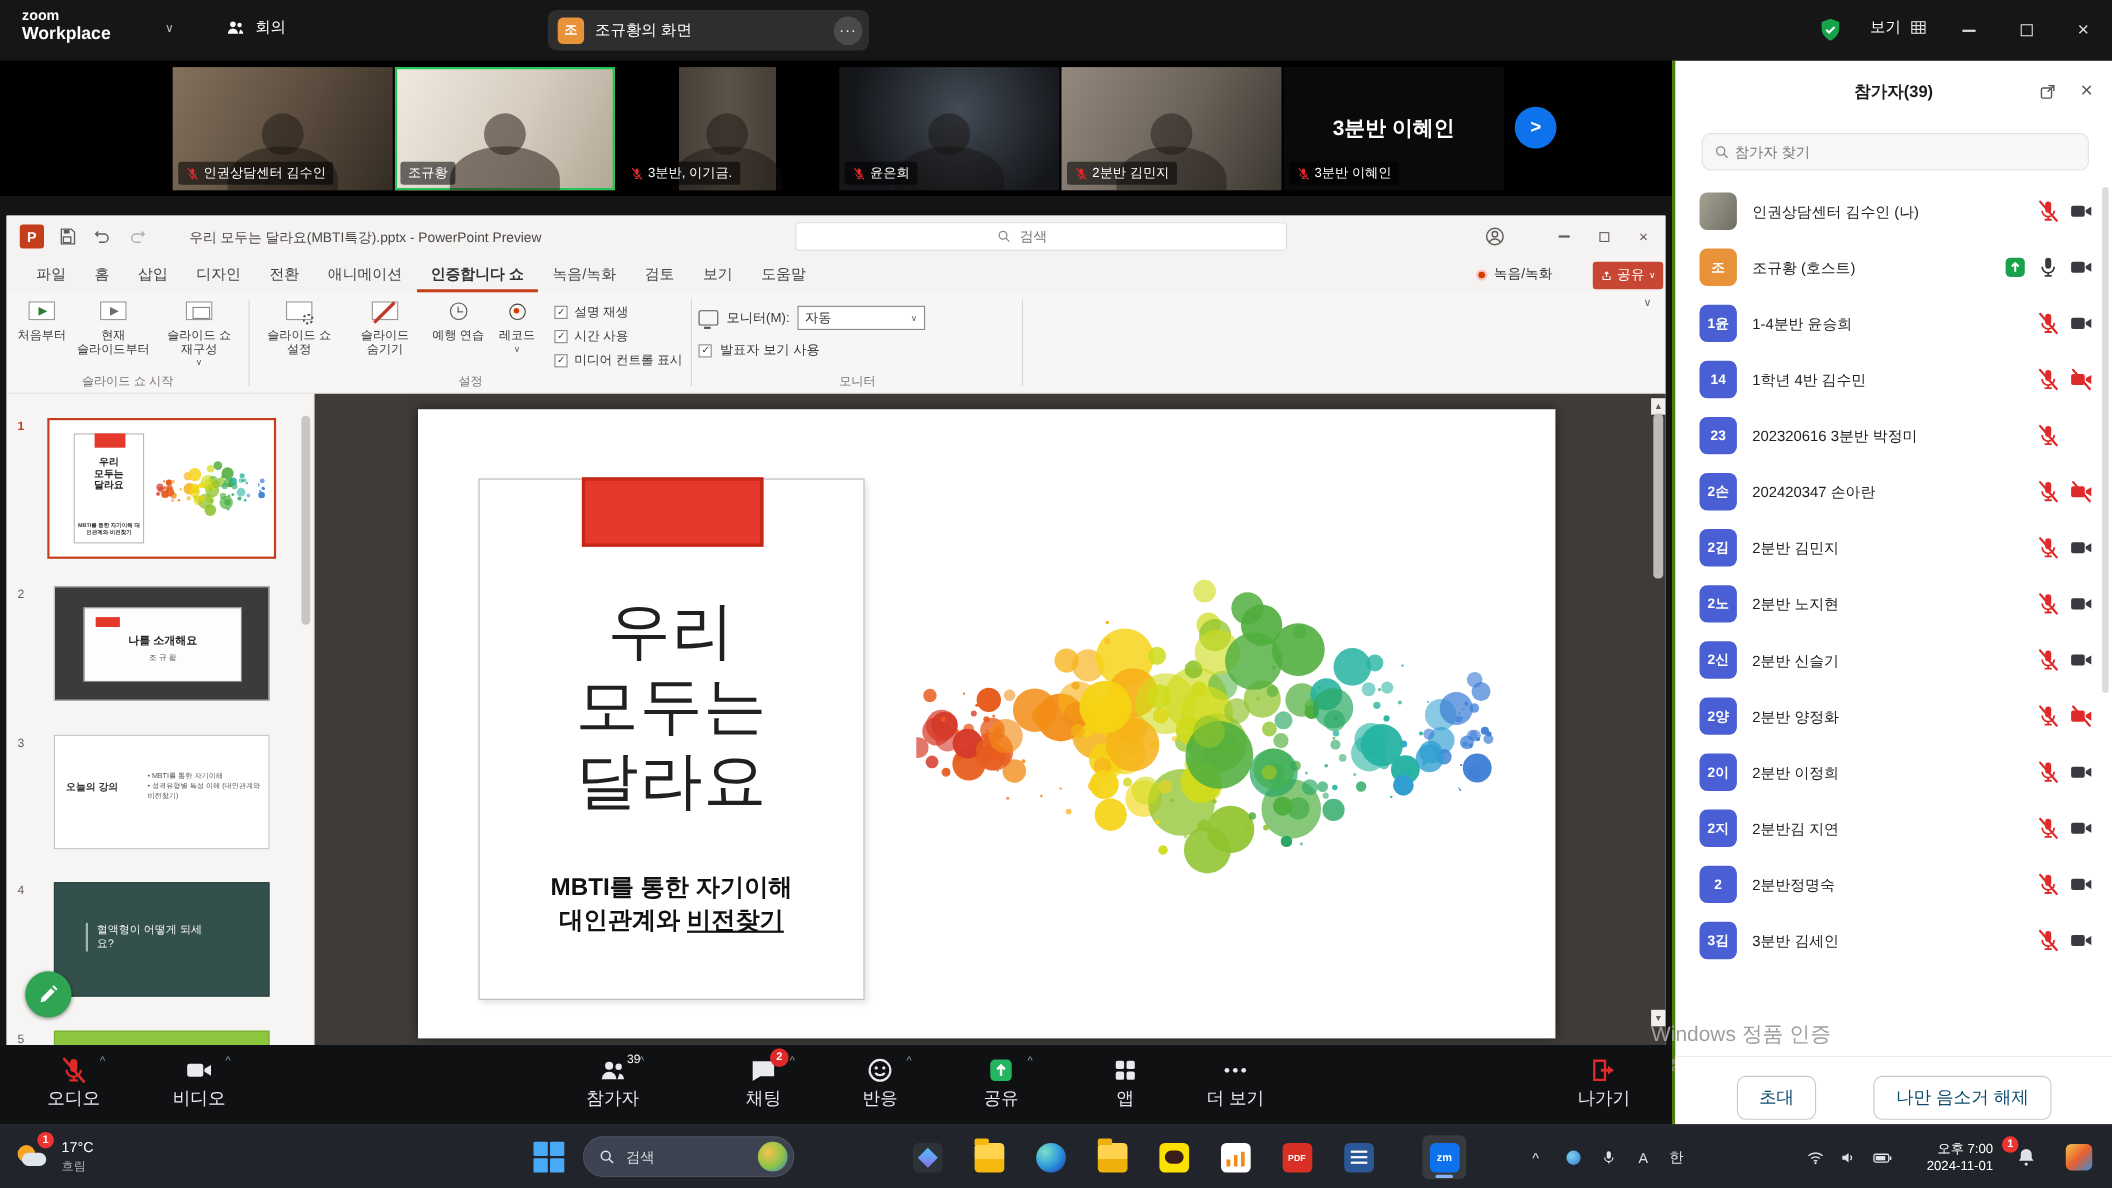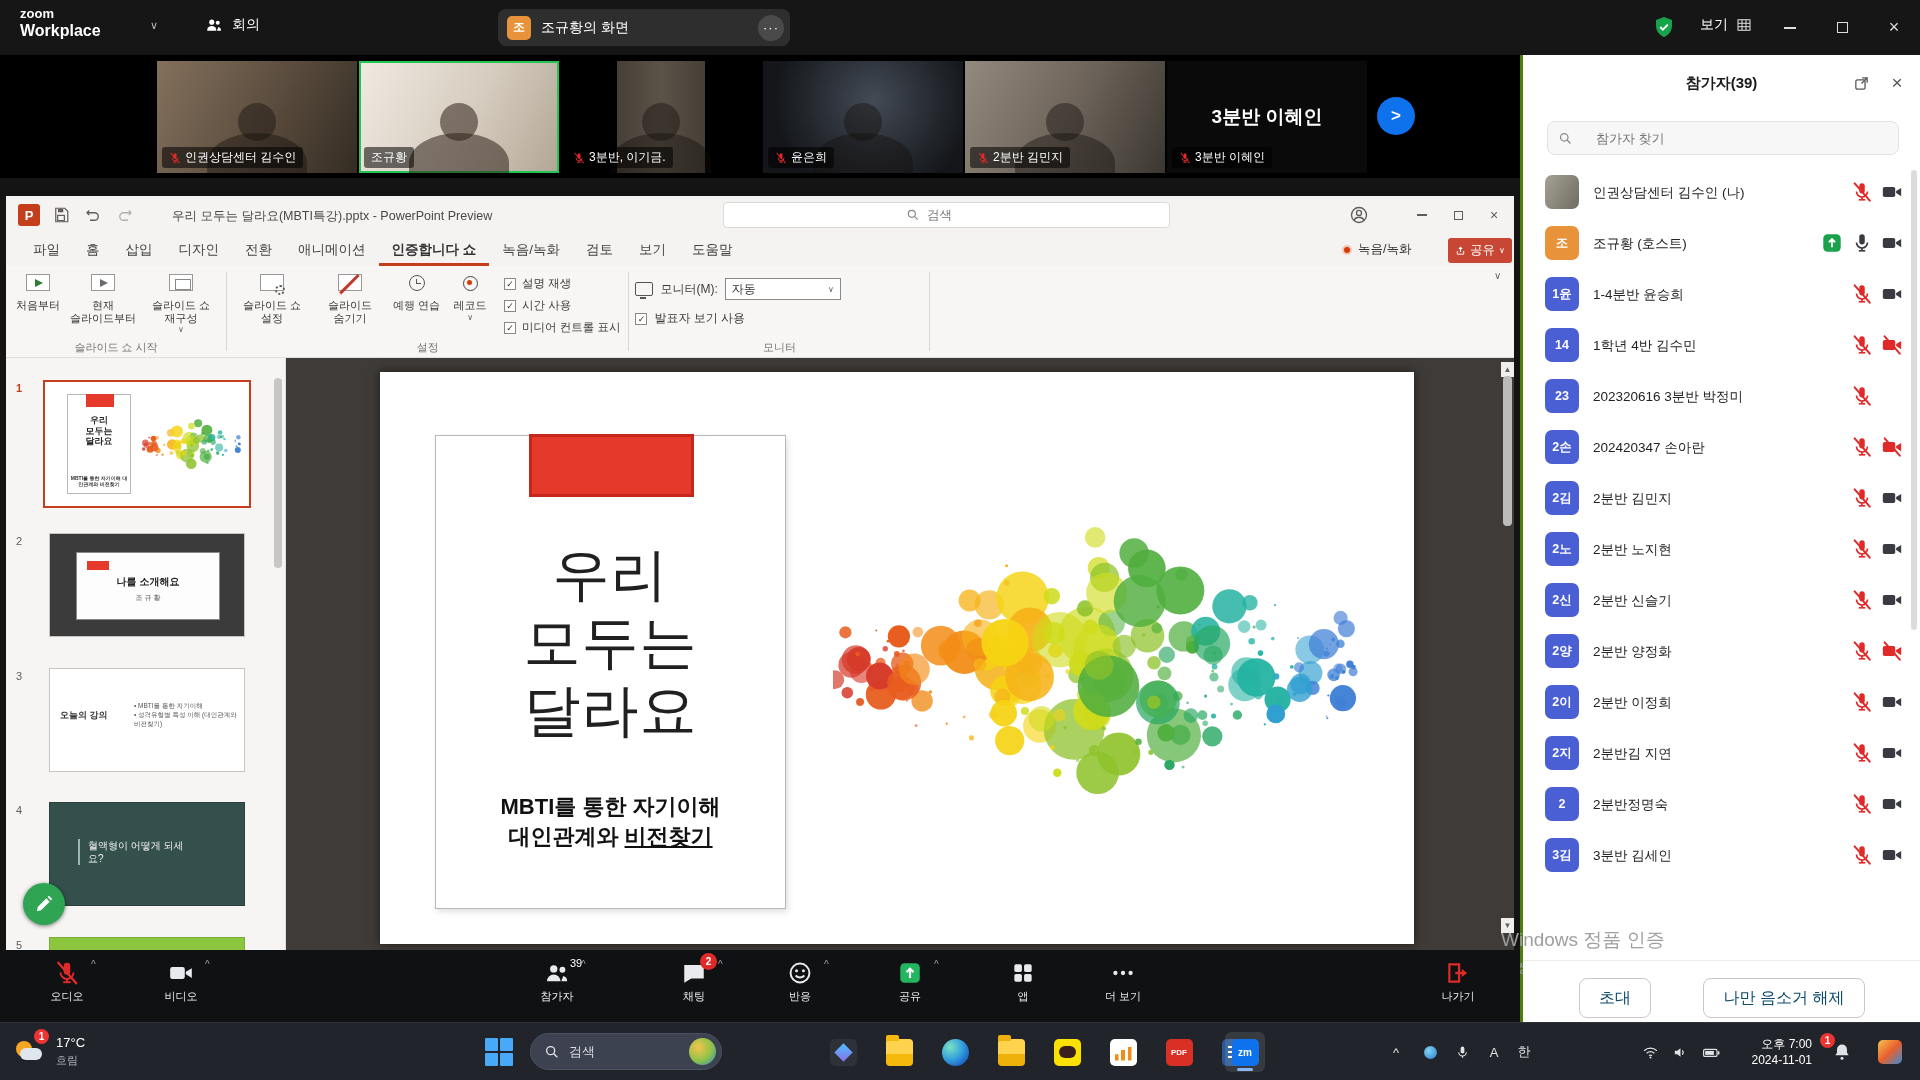--- a/index.html
+++ b/index.html
@@ -127,30 +127,30 @@
 #splatter-wrap{position:absolute;left:453px;top:152px;width:527px;height:294px}
 #canvas-scroll{position:absolute;right:0;top:0;width:13px;height:592px}
 .cs-arrow{position:absolute;left:0;width:13px;height:15px;background:#f1efed;color:#605e5c;font-size:8px;display:flex;align-items:center;justify-content:center}
 .cs-thumb{position:absolute;left:2px;top:18px;width:9px;height:150px;background:#bdbbb9;border-radius:4px}
 #annotate-btn{position:absolute;left:23px;top:883px;width:42px;height:42px;border-radius:50%;background:#2fa452;z-index:30;display:flex;align-items:center;justify-content:center;box-shadow:0 1px 4px rgba(0,0,0,.5)}
 
 
 #zoom-toolbar{position:absolute;left:0;top:950px;width:1520px;height:72px;background:#101113;z-index:35}
 .zbtn{position:absolute;top:0;width:96px;height:72px;text-align:center}
 .zicon{position:relative;width:26px;height:26px;margin:10px auto 3px auto}
-.zlabel{font-size:11px;color:#e8eaed}
+.zlabel{font-size:16px;color:#e8eaed}
 .zcaret{position:absolute;top:9px;font-size:10px;color:#9aa0a6}
 .zbadge{position:absolute;top:7px;font-size:11px;color:#fff}
 .zbadge.red{top:3px;width:17px;height:17px;border-radius:50%;background:#e02a2a;font-size:10px;font-weight:bold;line-height:17px;text-align:center}
 
 
 #participants-panel{position:absolute;left:1520px;top:55px;width:400px;height:967px;background:#fff;border-left:3px solid #4d7c0f;z-index:20}
 #pp-title{position:absolute;left:0;top:19px;width:100%;text-align:center;font-size:15px;font-weight:bold;color:#1a1a1a}
 .pp-hicon{position:absolute;top:16px;width:24px;height:24px;display:flex;align-items:center;justify-content:center;color:#555}
-#pp-search{position:absolute;left:24px;top:66px;width:352px;height:34px;background:#f7f7f7;border:1px solid #e2e2e2;border-radius:8px;display:flex;align-items:center;gap:23px;padding:0 10px}
+#pp-search{position:absolute;left:24px;top:66px;width:352px;height:34px;background:#f7f7f7;border:1px solid #e2e2e2;border-radius:8px;display:flex;align-items:center;gap:4px;padding:0 10px}
 #pp-search input{border:none;outline:none;background:transparent;font-size:13px;color:#333;width:280px}
 #participants-list{position:absolute;left:0;top:112px;width:400px;height:792px;overflow:hidden}
 .prow{position:relative;height:51px}
 .pavatar{position:absolute;left:22px;top:8px;width:34px;height:34px;border-radius:7px;color:#fff;font-size:12.5px;font-weight:bold;display:flex;align-items:center;justify-content:center}
 .pav-video{background:linear-gradient(120deg,#a5a294,#6f6d62)}
 .pname{position:absolute;left:70px;top:0;line-height:51px;font-size:13.5px;color:#232323;white-space:nowrap}
 .picons{position:absolute;right:0;top:14px;width:130px;height:22px}
 .pico{position:absolute;top:0;width:22px;height:22px}
 .pico.share{left:28px}.pico.mic{left:58px}.pico.cam{left:88px}
 #pp-scroll{position:absolute;right:3px;top:115px;width:6px;height:460px;background:#dcdcdc;border-radius:3px}
@@ -1381,21 +1381,21 @@
         </div>
         <div class="tbapp" style="left: 1103px;">
           <div class="tbicon tb-chart"></div>
         </div>
         <div class="tbapp" style="left: 1159px;">
           <div class="tbicon tb-pdf">PDF</div>
         </div>
         <div class="tbapp" style="left: 1215px;">
           <div class="tbicon tb-notebook"></div>
         </div>
-        <div class="tbapp active" style="left: 1225px; align-items: center;">
+        <div class="tbapp active" style="left: 1293px; align-items: center;">
           <div class="tbicon tb-zoom">zm</div>
         </div>
       </div>
 
     <div class="tray-item" style="left:1384px;width:24px;font-size:13px">^</div>
     <div class="tray-item" style="left:1418px;width:24px">
         <span style="width:13px;height:13px;border-radius:50%;background:radial-gradient(circle at 35% 35%,#7fd3f0,#2e7dd0)"></span>
       </div>
     <div class="tray-item" style="left:1450px;width:24px">
       <svg viewBox="0 0 24 24" width="15" height="15">

